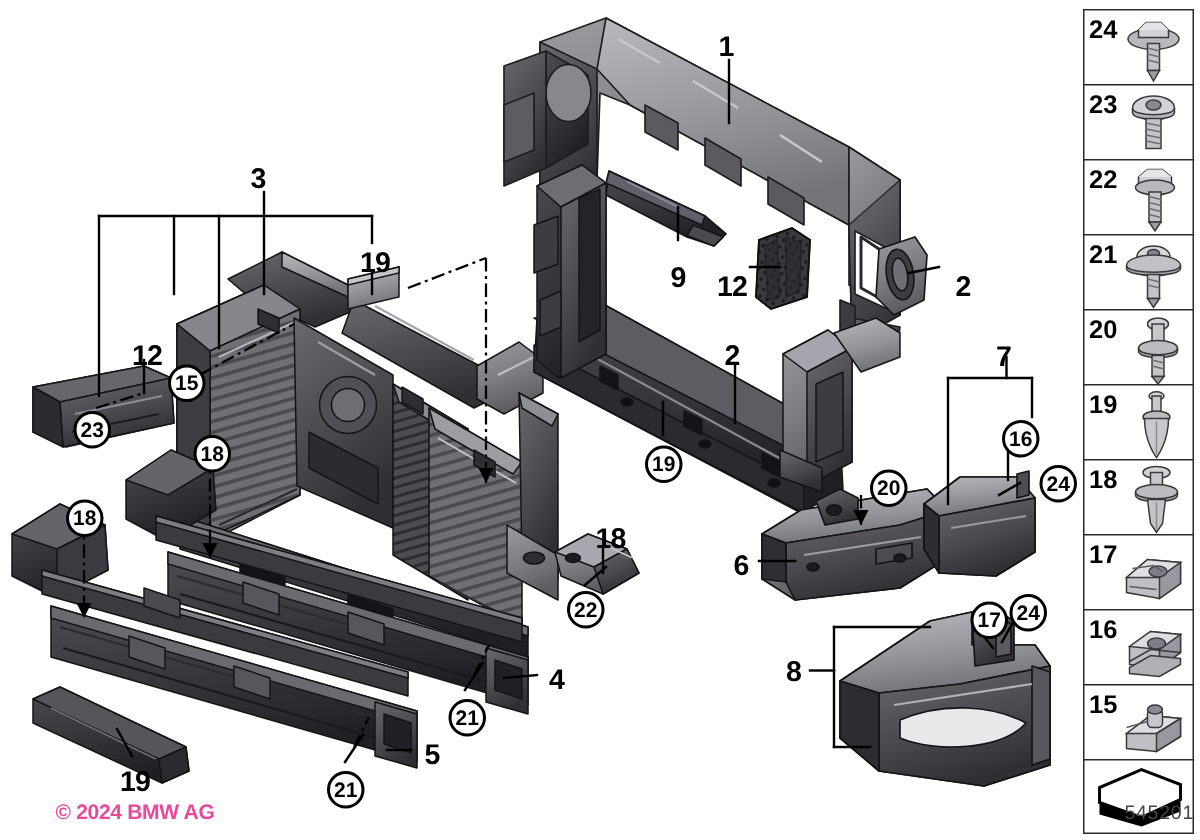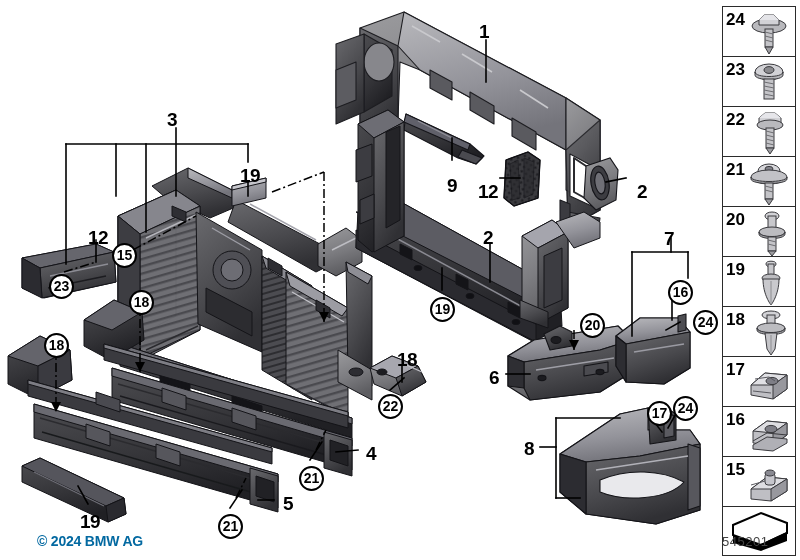--- a/index.html
+++ b/index.html
@@ -34,24 +34,24 @@
   .sbox:last-child{border-bottom-width:1.5px;}
   .sbox .sn{
     position:absolute;left:3px;top:4px;font-weight:bold;font-size:17px;
     line-height:17px;color:#000;
   }
   .sart{position:absolute;right:4px;top:2px;bottom:2px;width:44px;}
 
   
   #copy{
     position:absolute;left:8px;top:533px;font-size:14px;font-weight:bold;
-    letter-spacing:-0.2px;color:#0369a1;padding-left:29px;
+    letter-spacing:-0.2px;color:#ec4899;padding-left:29px;
   }
   #partno{
-    position:absolute;left:722px;top:534px;width:74px;text-align:left;
+    position:absolute;left:722px;top:534px;width:74px;text-align:right;
     font-size:13px;color:#444;letter-spacing:0.5px;
   }
 
   
   svg{display:block;overflow:visible;}
   .art{position:absolute;}
 </style>
 </head>
 <body>
 

